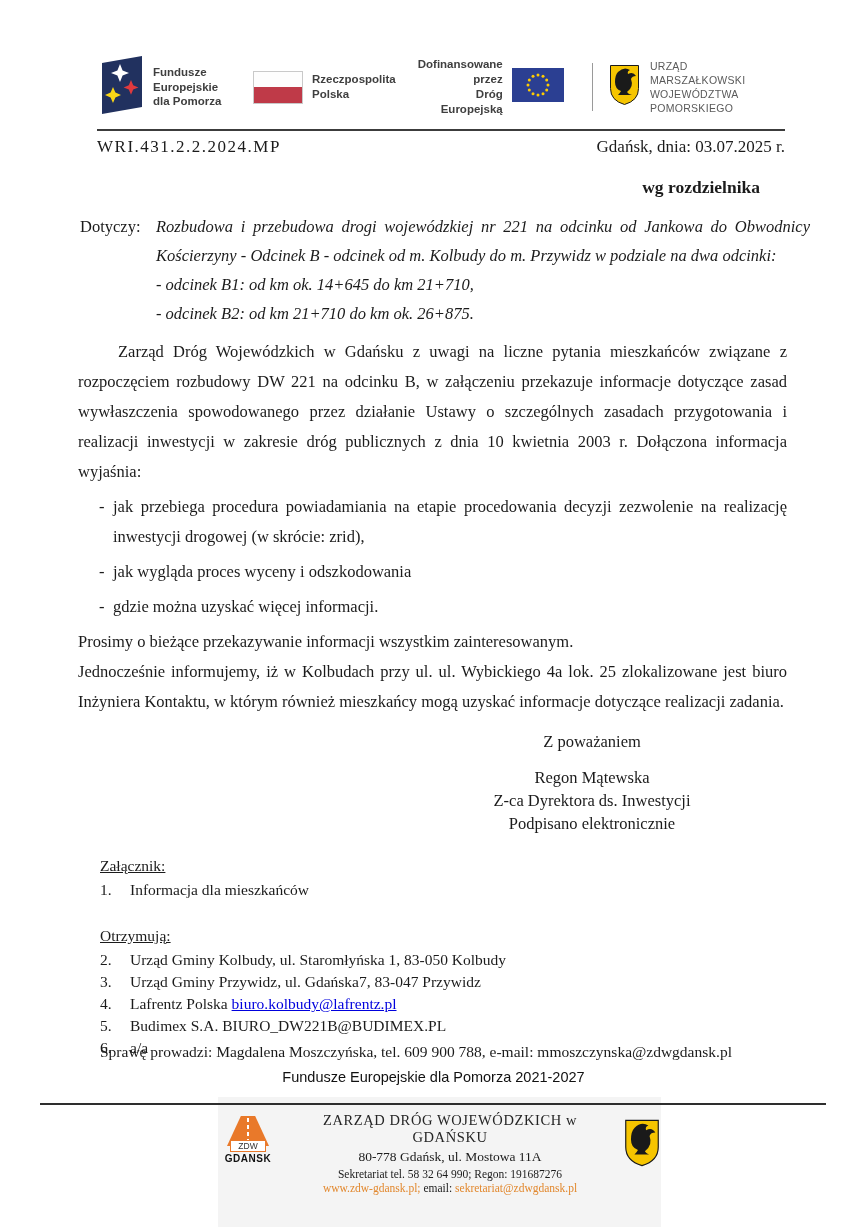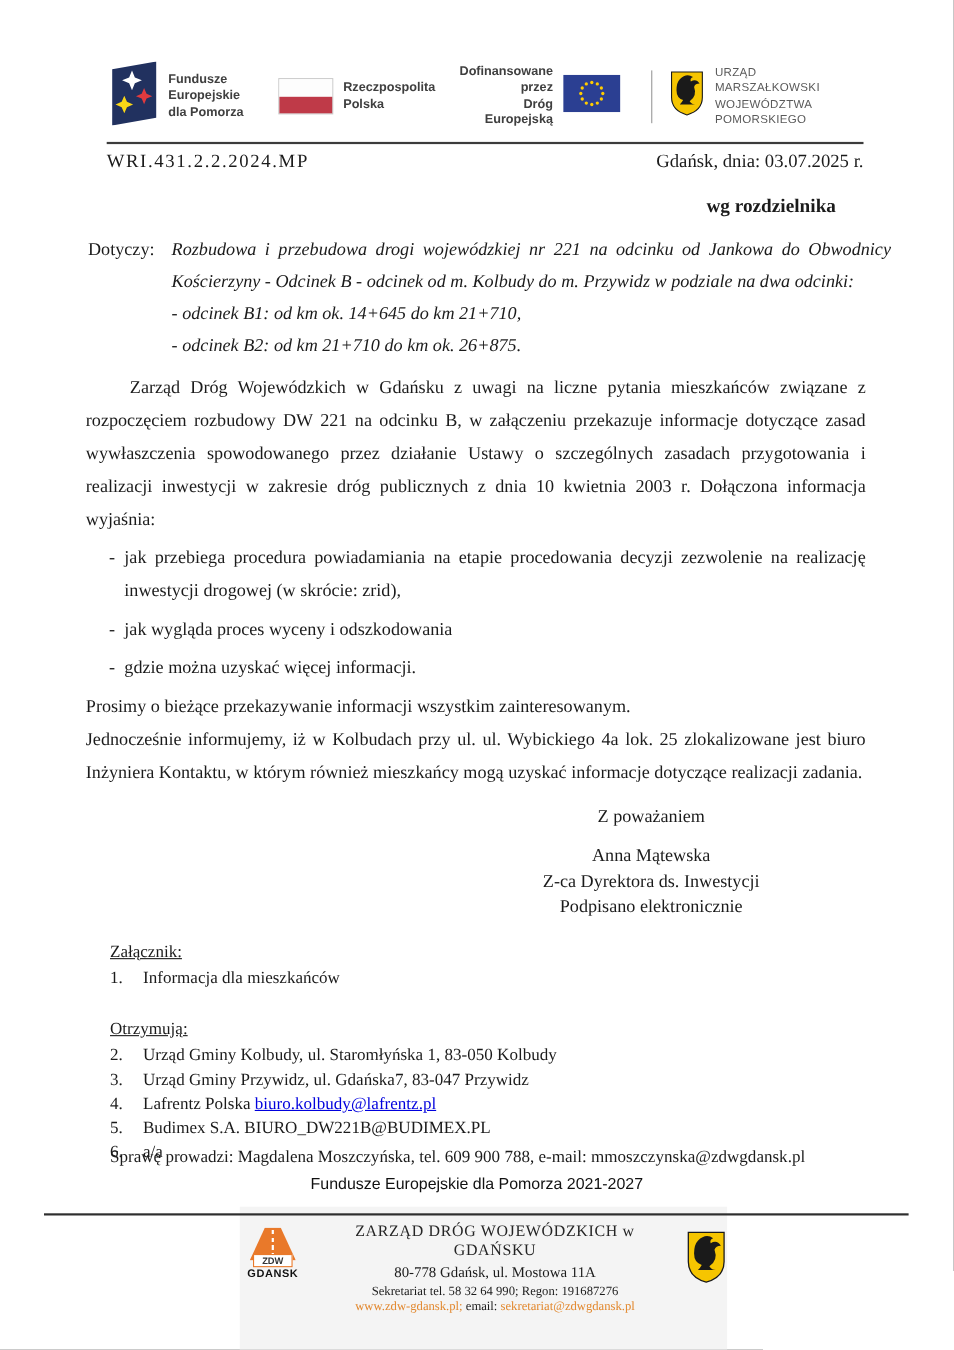--- a/index.html
+++ b/index.html
@@ -60,21 +60,21 @@
   .f-links{font-size:11.5px;margin-top:2px;}
   .f-links a{color:#e2882e;text-decoration:none;}
   .f-links .blk{color:#1b1b1b;}
   
   .zdw{width:56px;text-align:center;font-family:"Liberation Sans","DejaVu Sans",sans-serif;margin-top:4px;}
   .zdw-road{position:relative;width:42px;height:30px;margin:0 auto;
             background:#e9792a;clip-path:polygon(33% 0,67% 0,100% 100%,0 100%);}
   .zdw-road .mid{position:absolute;left:50%;top:2px;bottom:2px;width:2px;margin-left:-1px;
                  background:repeating-linear-gradient(#fff 0 4px,transparent 4px 7px);}
   .zdw-box{width:34px;margin:-6px auto 0;background:#fff;border:1.5px solid #e9792a;
-           font-size:8.5px;font-weight:bold;color:#333;position:relative;line-height:10px;}
+           font-size:8.5px;font-weight:normal;color:#333;position:relative;line-height:10px;}
   .zdw-city{font-size:10px;font-weight:bold;color:#111;margin-top:1px;letter-spacing:.5px;}
 </style>
 </head>
 <body>
 
 <div class="page">
 
   <div class="hdr">
 
     <div class="logo-group" style="margin-right:14px;">
@@ -176,21 +176,21 @@
       <span class="dash">-</span>
       <span>gdzie można uzyskać więcej informacji.</span>
     </div>
 
     <p>Prosimy o bieżące przekazywanie informacji wszystkim zainteresowanym.</p>
     <p>Jednocześnie informujemy, iż w Kolbudach przy ul. ul. Wybickiego 4a lok. 25 zlokalizowane jest biuro Inżyniera Kontaktu, w którym również mieszkańcy mogą uzyskać informacje dotyczące realizacji zadania.</p>
 
     <div class="closing-block">
       <div class="close-line">Z poważaniem</div>
       <div class="sig-lines">
-        <div>Anna Mątewska</div>
+        <div>Regon Mątewska</div>
         <div>Z-ca Dyrektora ds. Inwestycji</div>
         <div>Podpisano elektronicznie</div>
       </div>
     </div>
   </div>
 
   <div class="small-lists">
     <div class="list-head">Załącznik:</div>
     <div class="num-item">
       <span class="no">1.</span>

